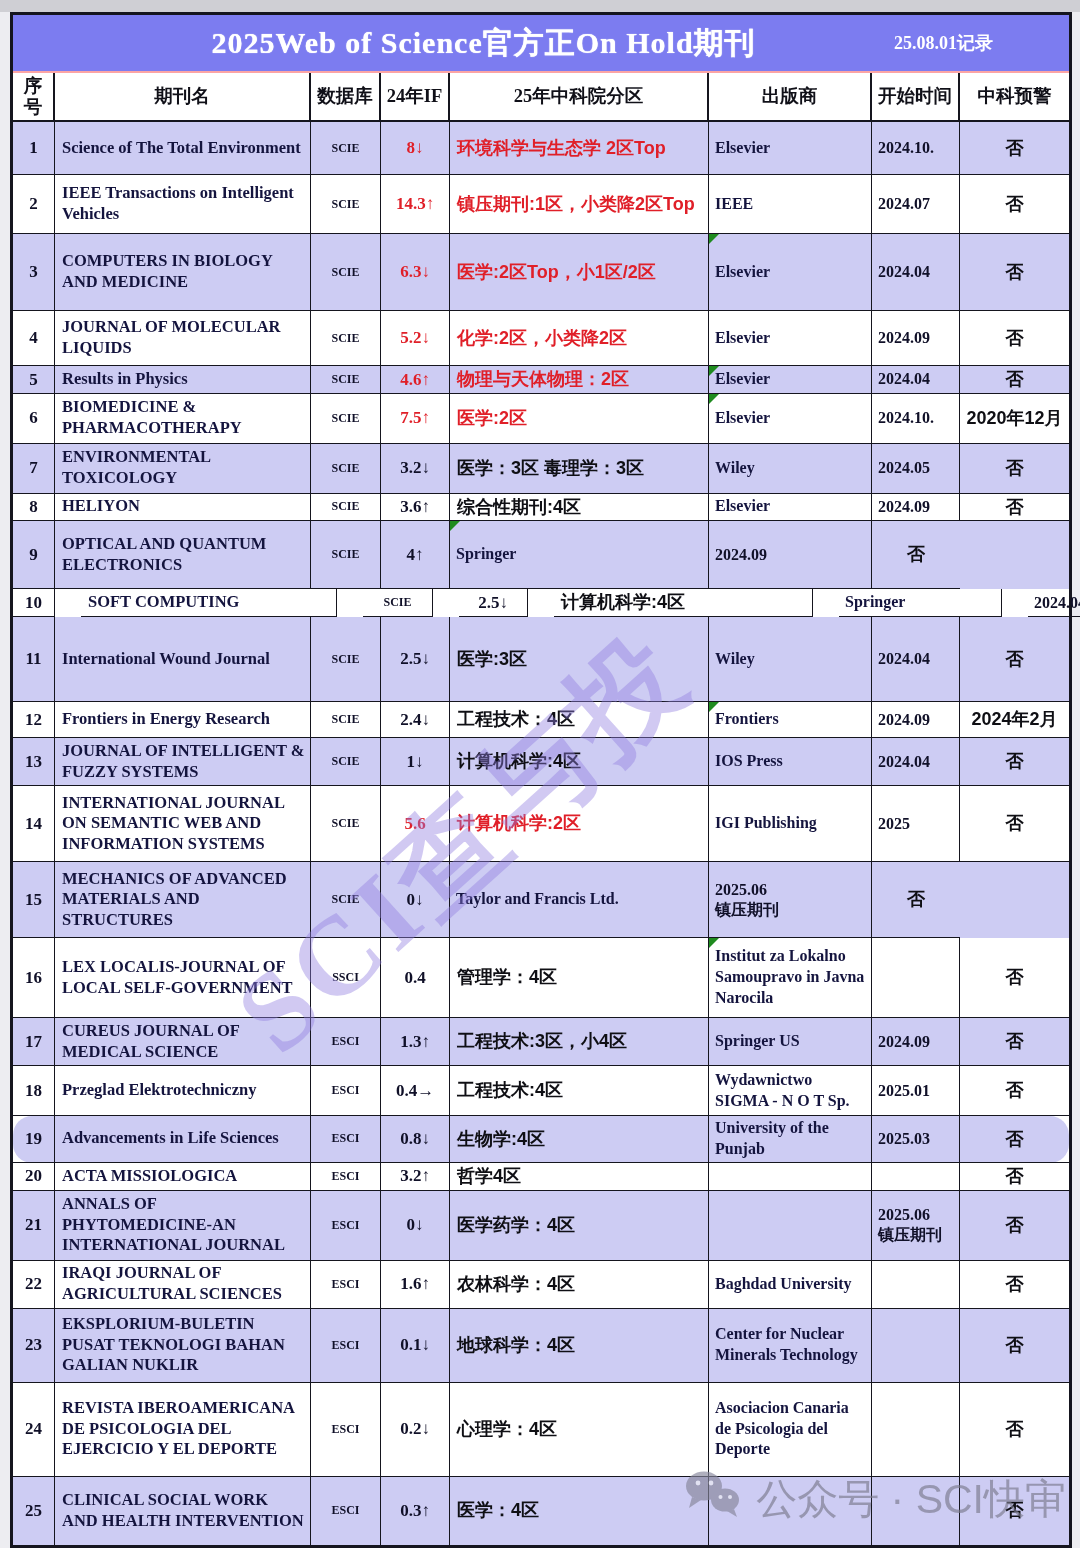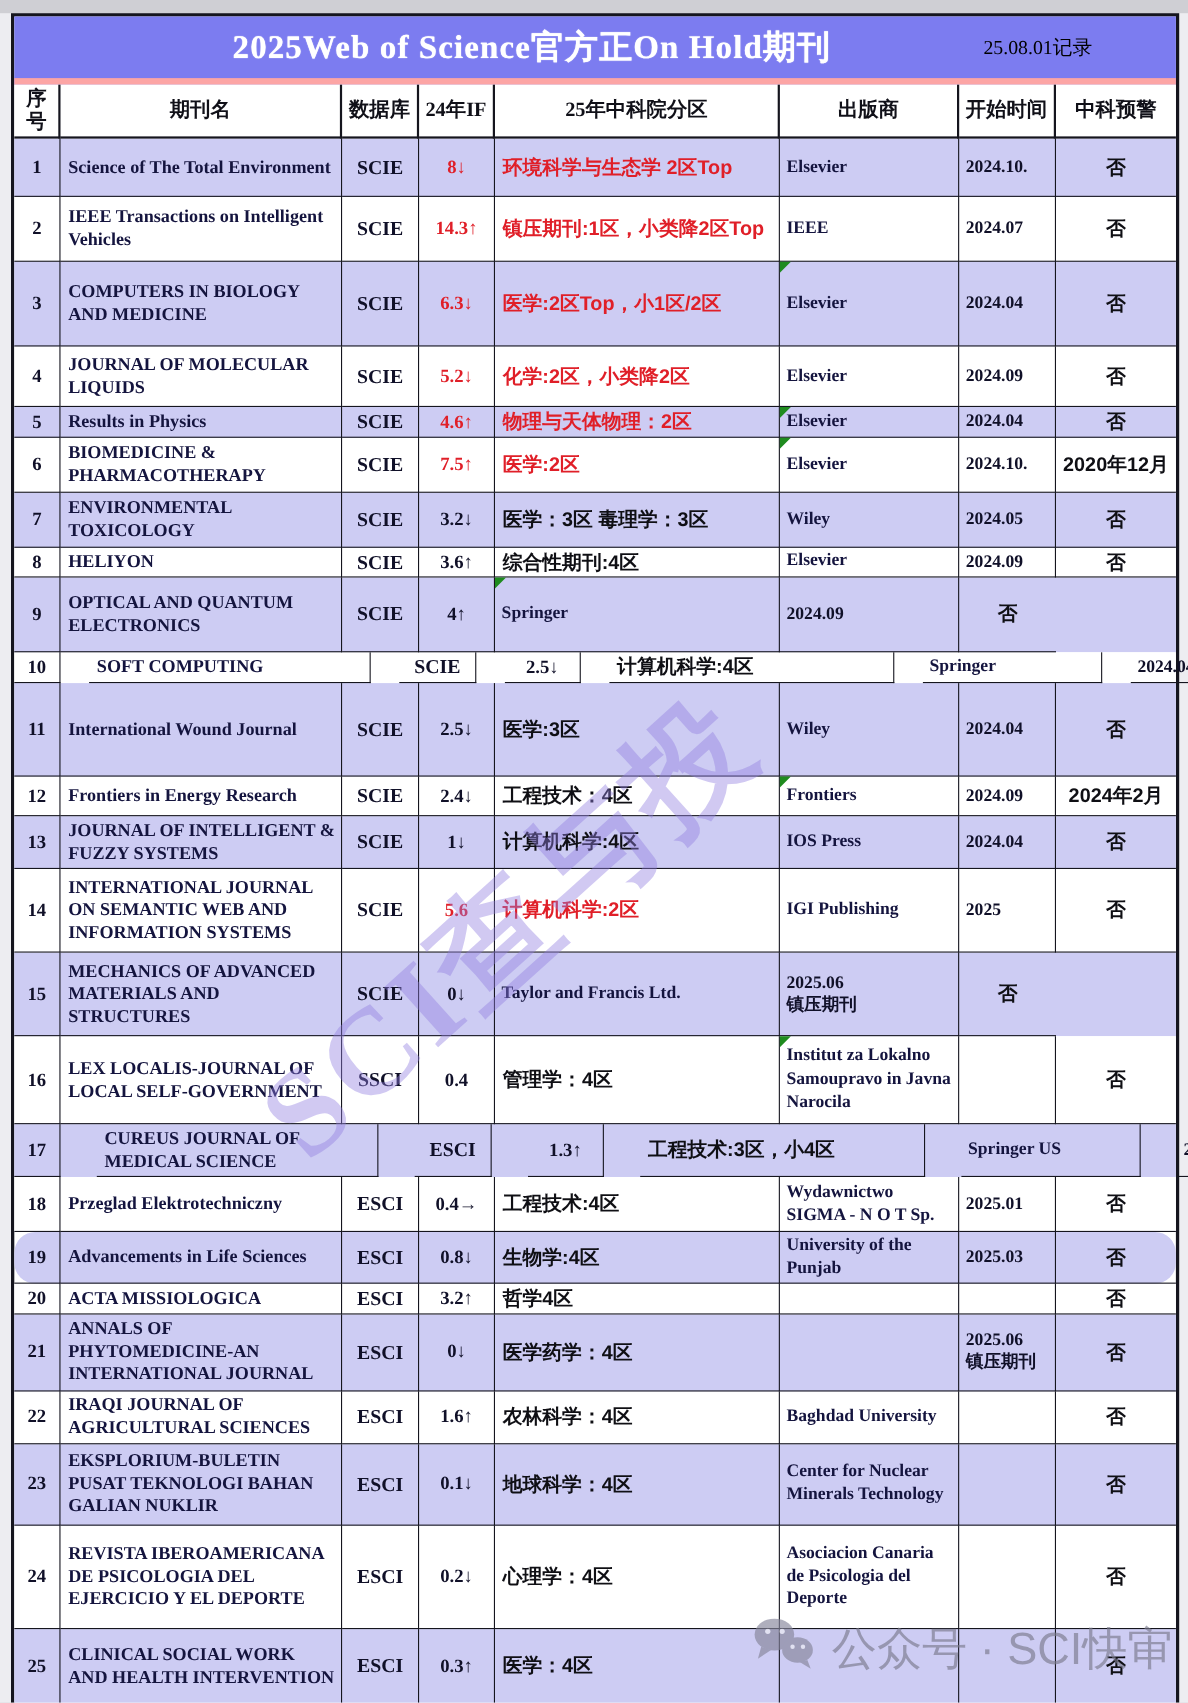--- a/index.html
+++ b/index.html
@@ -3,44 +3,44 @@
 <meta charset="utf-8">
 <style>
   html,body{margin:0;padding:0;background:#d9d9de;}
   .page{position:relative;width:1080px;height:1548px;background:#ededf1;overflow:hidden;
         font-family:"Liberation Serif","DejaVu Serif",serif;}
   .topstrip{position:absolute;left:0;top:0;width:1080px;height:12px;background:#cfcfd4;}
 
   .table-frame{position:absolute;left:10px;top:12px;width:1062px;border:3px solid #15151e;background:#fff;box-sizing:border-box;}
 
   
-  .title-bar{display:flex;align-items:center;height:56px;background:#7c7cf0;border-bottom:6px solid #fca5a5;}
+  .title-bar{display:flex;align-items:center;height:56px;background:#7c7cf0;border-bottom:2px solid #fca5a5;}
   .title-spacer{width:60px;}
   .sheet-title{flex:1;text-align:center;color:#ffffff;font-weight:700;font-size:30px;letter-spacing:1px;
                text-shadow:0 0 1px #ffffff;}
-  .record-date{width:175px;text-align:left;color:#000000;font-weight:400;font-size:18px;}
+  .record-date{width:175px;text-align:left;color:#ffffff;font-weight:700;font-size:18px;}
 
   
   .grid{display:grid;grid-template-columns:42px 256px 70px 69px 259px 163px 88px 1fr;}
 
   .header-row{background:#ffffff;}
   .hcell{display:flex;align-items:center;justify-content:center;text-align:center;
          font-weight:700;font-size:18.5px;color:#101018;padding:3px 2px;min-height:41px;
          border-right:2px solid #15151e;border-bottom:2px solid #15151e;white-space:pre-line;line-height:1.1;}
   .hcell:last-child{border-right:none;}
 
   .row{background:#ffffff;}
   .row:nth-child(odd){background:#cdccf3;}
   .cell{display:flex;align-items:center;border-right:1.5px solid #15151e;border-bottom:1.5px solid #15151e;
         padding:2px 4px;box-sizing:border-box;position:relative;color:#14143a;line-height:1.25;}
   .row:last-child .cell{border-bottom:none;}
   .cell:last-child{border-right:none;}
   .c-no{justify-content:center;font-weight:700;font-size:17px;color:#101028;}
   .c-name{font-weight:700;font-size:16.5px;color:#14143e;padding-left:7px;}
-  .c-db{justify-content:center;font-weight:700;font-size:18px;color:#101028;}
+  .c-db{justify-content:center;font-weight:700;font-size:12px;color:#101028;}
   .c-if{justify-content:center;font-weight:700;font-size:17px;color:#101028;}
   .c-div{font-weight:700;font-size:18px;color:#0f0f14;padding-left:7px;
          font-family:"Liberation Sans","DejaVu Sans",sans-serif;}
   .c-pub{font-weight:700;font-size:16px;color:#14143e;padding-left:6px;line-height:1.3;}
   .c-start{font-weight:700;font-size:16px;color:#101028;padding-left:6px;white-space:pre-line;}
   .c-warn{justify-content:center;font-weight:700;font-size:18px;color:#0f0f14;
           font-family:"Liberation Sans","DejaVu Sans",sans-serif;}
   .red{color:#e01f28 !important;}
   .note::before{content:"";position:absolute;left:0;top:0;border-top:10px solid #1f8b1f;border-right:10px solid transparent;}
 
@@ -231,21 +231,21 @@
         <div class="row grid" style="min-height: 80px;">
           <div class="cell c-no">16</div>
           <div class="cell c-name">LEX LOCALIS-JOURNAL OF LOCAL SELF-GOVERNMENT</div>
           <div class="cell c-db">SSCI</div>
           <div class="cell c-if">0.4</div>
           <div class="cell c-div">管理学：4区</div>
           <div class="cell c-pub note">Institut za Lokalno Samoupravo in Javna Narocila</div>
           <div class="cell c-start"></div>
           <div class="cell c-warn">否</div>
         </div>
-        <div class="row grid" style="min-height: 48px; gap: 33px;">
+        <div class="row grid" style="min-height: 48px;">
           <div class="cell c-no">17</div>
           <div class="cell c-name">CUREUS JOURNAL OF MEDICAL SCIENCE</div>
           <div class="cell c-db">ESCI</div>
           <div class="cell c-if">1.3↑</div>
           <div class="cell c-div">工程技术:3区，小4区</div>
           <div class="cell c-pub">Springer US</div>
           <div class="cell c-start">2024.09</div>
           <div class="cell c-warn">否</div>
         </div>
         <div class="row grid" style="min-height: 50px;">

